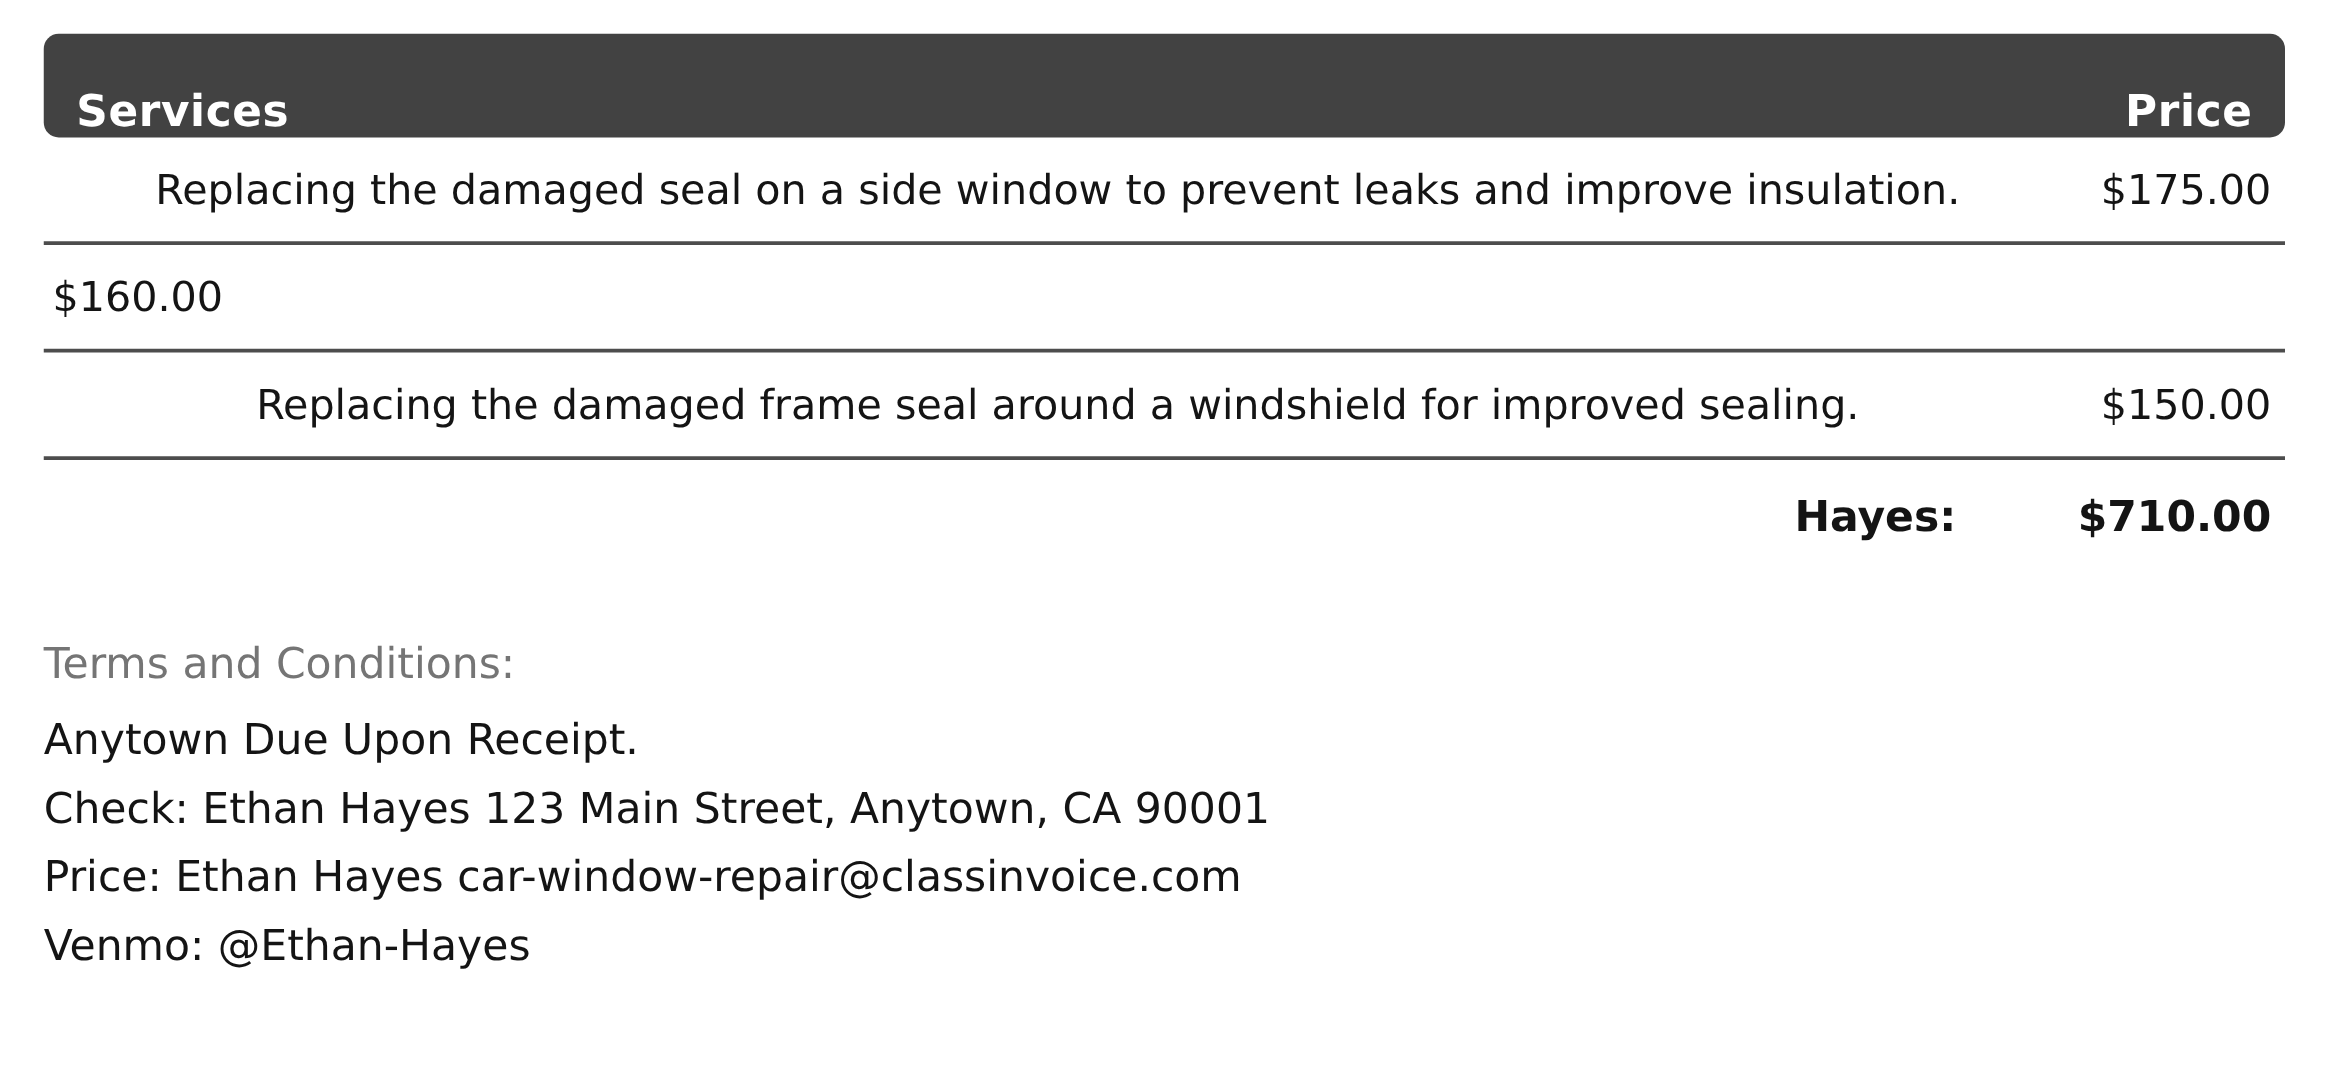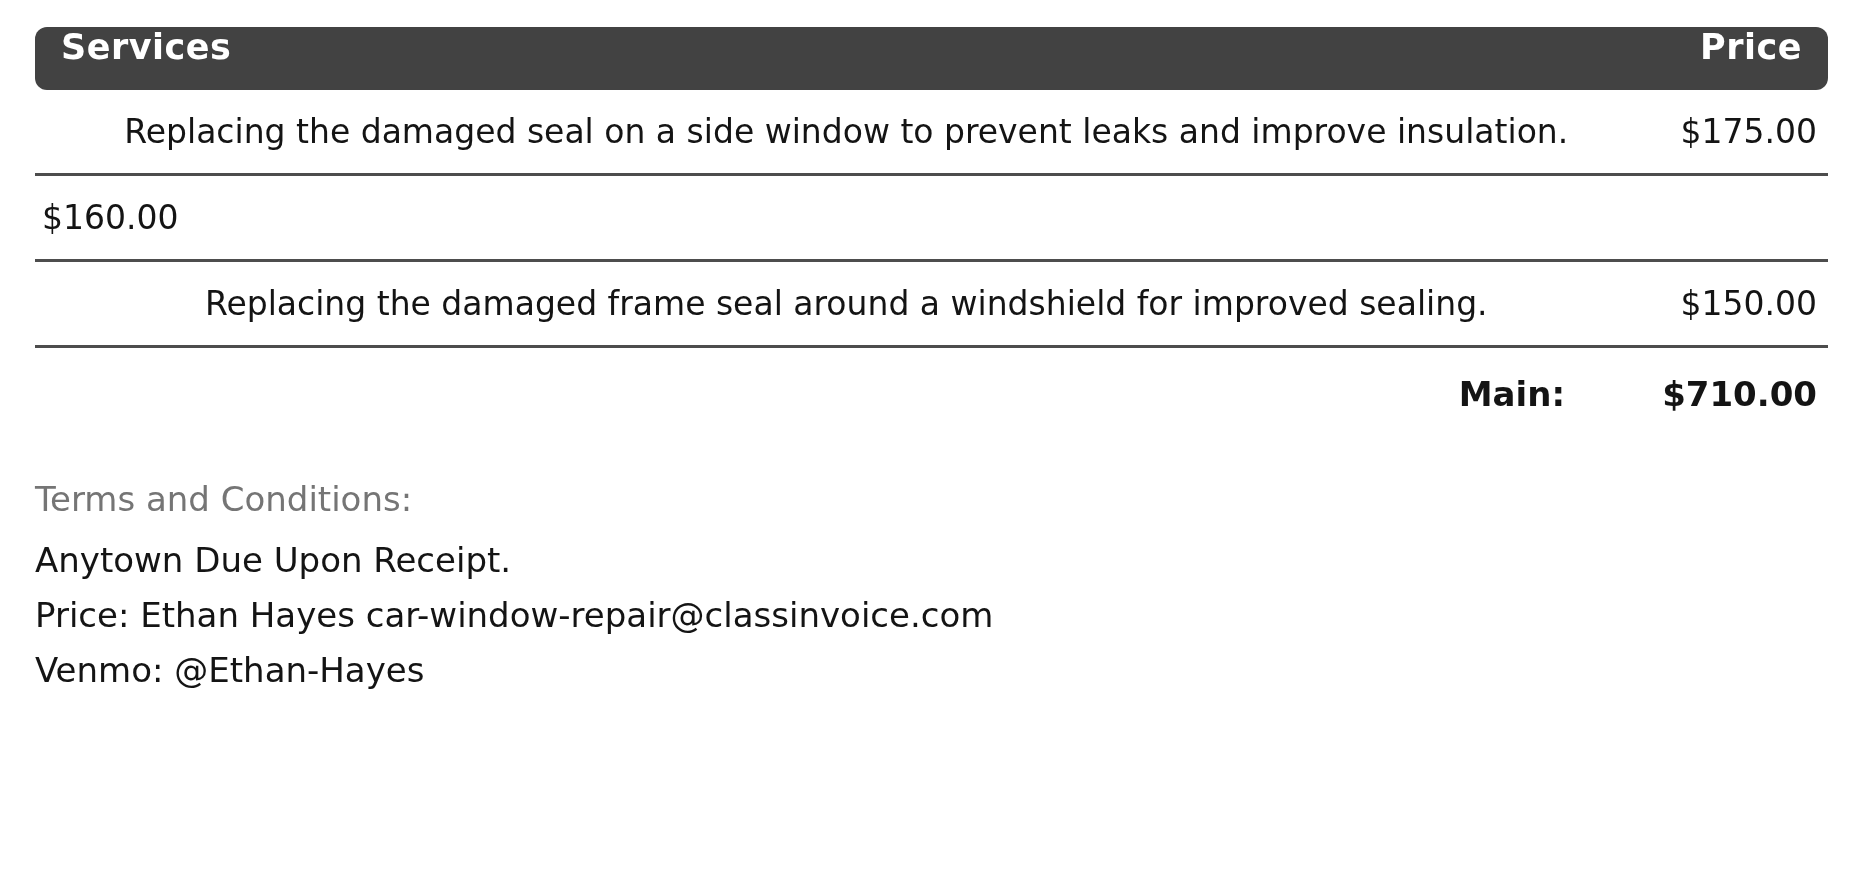--- a/index.html
+++ b/index.html
@@ -20,27 +20,27 @@
     color: var(--body-text);
     overflow: hidden;
   }
   .page {
     width: 1868px;
     height: 870px;
     padding: 27px 40px 0 35px;
   }
   .services-table { width: 1793px; }
   .thead {
-    height: 63px;
+    height: 83px;
     background: var(--header-bg);
     color: var(--header-text);
     border-radius: 12px;
     display: flex;
     justify-content: space-between;
-    align-items: flex-start;
+    align-items: flex-end;
     padding: 0 26px;
     font-size: 35px;
     font-weight: bold;
     letter-spacing: 0.5px;
   }
   .row {
     display: flex;
     justify-content: space-between;
     align-items: center;
     height: 86px;
@@ -57,21 +57,21 @@
     height: 92px;
     font-size: 34px;
     font-weight: bold;
   }
   .total-value {
     width: 263px;
     text-align: right;
     padding-right: 11px;
   }
   .terms {
-    margin-top: 32px;
+    margin-top: 44px;
     font-size: 34px;
   }
   .terms > div { line-height: 55px; }
   .terms-heading { color: var(--terms-heading); margin-bottom: 6px; }
 </style>
 </head>
 <body>
 
 <div class="page">
 
@@ -91,26 +91,27 @@
       <span class="price">$160.00</span>
     </div>
 
 
     <div class="row">
       <span class="svc">Replacing the damaged frame seal around a windshield for improved sealing.</span>
       <span class="price">$150.00</span>
     </div>
 
     <div class="total-row">
-      <span class="total-label">Main:</span>
+      <span class="total-label">Hayes:</span>
       <span class="total-value">$710.00</span>
     </div>
 
   </div>
 
   <div class="terms">
     <div class="terms-heading">Terms and Conditions:</div>
     <div class="terms-line">Anytown Due Upon Receipt.</div>
+    <div class="terms-line">Check: Ethan Hayes 123 Main Street, Anytown, CA 90001</div>
     <div class="terms-line">Price: Ethan Hayes car-window-repair@classinvoice.com</div>
     <div class="terms-line">Venmo: @Ethan-Hayes</div>
   </div>
 
 </div>
 
 </body></html>

